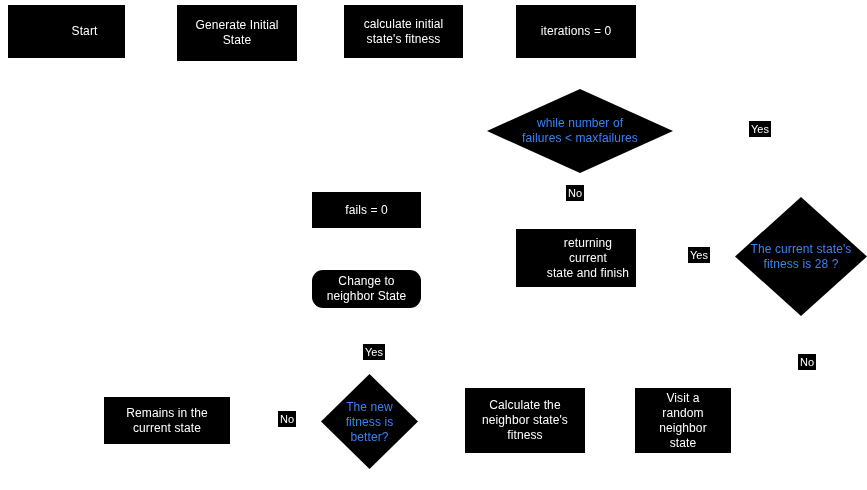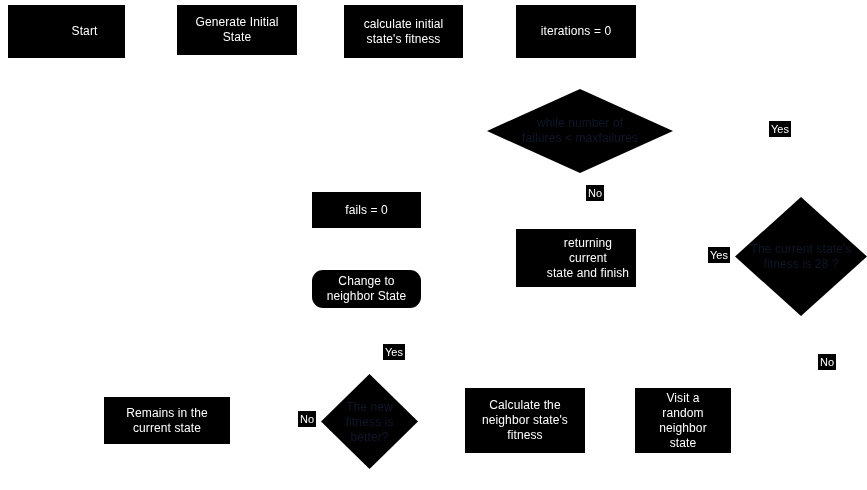--- a/index.html
+++ b/index.html
@@ -43,48 +43,47 @@
     inset: 0;
     background: #000000;
     clip-path: polygon(50% 0%, 100% 50%, 50% 100%, 0% 50%);
   }
   .diamond .dlabel {
     position: absolute;
     left: 0;
     right: 0;
     top: 50%;
     transform: translateY(-50%);
-    color: #0f172a;
+    color: #3b82f6;
     text-align: center;
     font-size: 12px;
     line-height: 15px;
     white-space: pre-line;
     letter-spacing: 0.1px;
     pointer-events: none;
   }
   
   .edge-label {
     position: absolute;
     background: #000000;
     color: #ffffff;
     font-size: 11px;
     line-height: 14px;
     padding: 1px 2px;
     white-space: nowrap;
-    margin-left: 20px;
   }
 </style>
 </head>
 <body>
 
 <div id="canvas">
 
   <div class="node box" style="left:8px;  top:5px;  width:117px; height:53px;padding-left:40px;">Start</div>
 
-  <div class="node box" style="left:177px; top:5px;  width:120px; height:50px;">Generate Initial State</div>
+  <div class="node box" style="left:177px; top:5px;  width:120px; height:56px;">Generate Initial State</div>
 
   <div class="node box" style="left:344px; top:5px;  width:119px; height:53px;">calculate initial
 state's fitness</div>
 
   <div class="node box" style="left:516px; top:5px;  width:120px; height:53px;">iterations = 0</div>
 
   <div class="node diamond" style="left:487px; top:89px; width:186px; height:84px;">
     <div class="dshape"></div>
     <div class="dlabel">while number of
 failures &lt; maxfailures</div>

